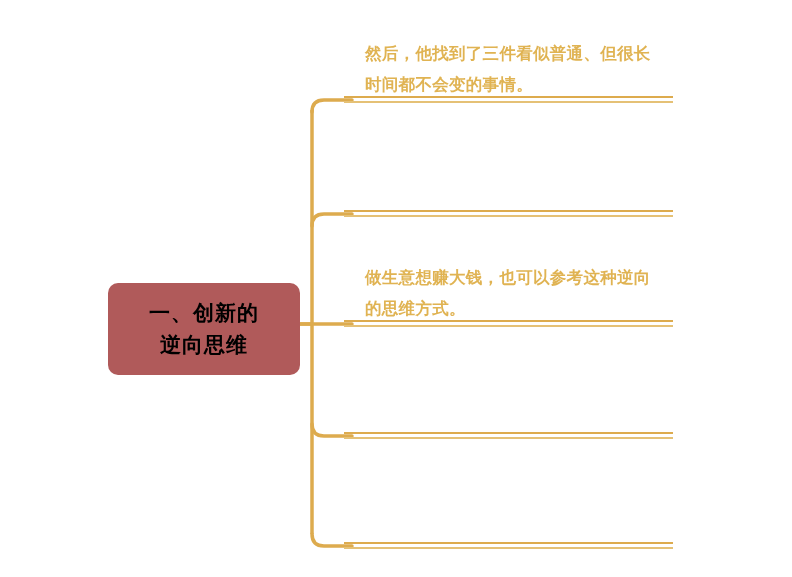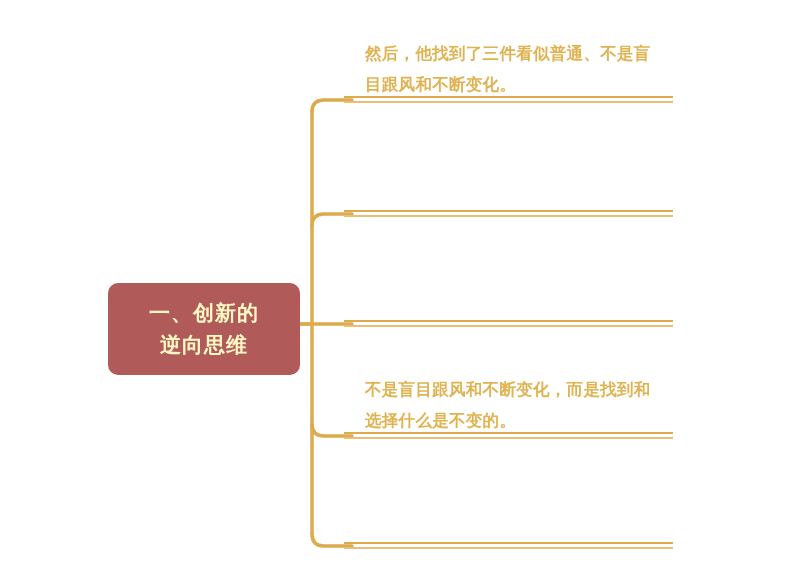--- a/index.html
+++ b/index.html
@@ -90,45 +90,45 @@
     <path d="M 300 324 L 352 324" stroke="#ddab4e" stroke-width="3.5" fill="none" stroke-linecap="round"></path>
 
     <path d="M 312 424 Q 312 436 324 436 L 352 436" stroke="#ddab4e" stroke-width="3.5" fill="none" stroke-linecap="round"></path>
 
     <path d="M 312 534 Q 312 546 324 546 L 352 546" stroke="#ddab4e" stroke-width="3.5" fill="none" stroke-linecap="round"></path>
 
     <path d="M 300 324 L 312 324" stroke="#ddab4e" stroke-width="3.5" fill="none"></path>
   </svg>
 
   <div class="center-node" style="background:#b05a5a">
-    <span class="center-node-label" style="color:#fef9c3">一、创新的
+    <span class="center-node-label" style="color:#000000">一、创新的
 逆向思维</span>
   </div>
 
   <div class="branch-node" style="top:38px">
-    <span class="branch-node-label" style="color:#e0b352">然后，他找到了三件看似普通、不是盲目跟风和不断变化。</span>
+    <span class="branch-node-label" style="color:#e0b352">然后，他找到了三件看似普通、但很长时间都不会变的事情。</span>
   </div>
   <div class="branch-underline" style="top:96px">
     <div class="rule-top" style="background:#ddab4e"></div>
     <div class="rule-bottom" style="background:#e5c176"></div>
   </div>
 
   <div class="branch-underline" style="top:210px">
     <div class="rule-top" style="background:#ddab4e"></div>
     <div class="rule-bottom" style="background:#e5c176"></div>
   </div>
 
+  <div class="branch-node" style="top:262px">
+    <span class="branch-node-label" style="color:#e0b352">做生意想赚大钱，也可以参考这种逆向的思维方式。</span>
+  </div>
   <div class="branch-underline" style="top:320px">
     <div class="rule-top" style="background:#ddab4e"></div>
     <div class="rule-bottom" style="background:#e5c176"></div>
   </div>
 
-  <div class="branch-node" style="top:374px">
-    <span class="branch-node-label" style="color:#e0b352">不是盲目跟风和不断变化，而是找到和选择什么是不变的。</span>
-  </div>
   <div class="branch-underline" style="top:432px">
     <div class="rule-top" style="background:#ddab4e"></div>
     <div class="rule-bottom" style="background:#e5c176"></div>
   </div>
 
   <div class="branch-underline" style="top:542px">
     <div class="rule-top" style="background:#ddab4e"></div>
     <div class="rule-bottom" style="background:#e5c176"></div>
   </div>
 

